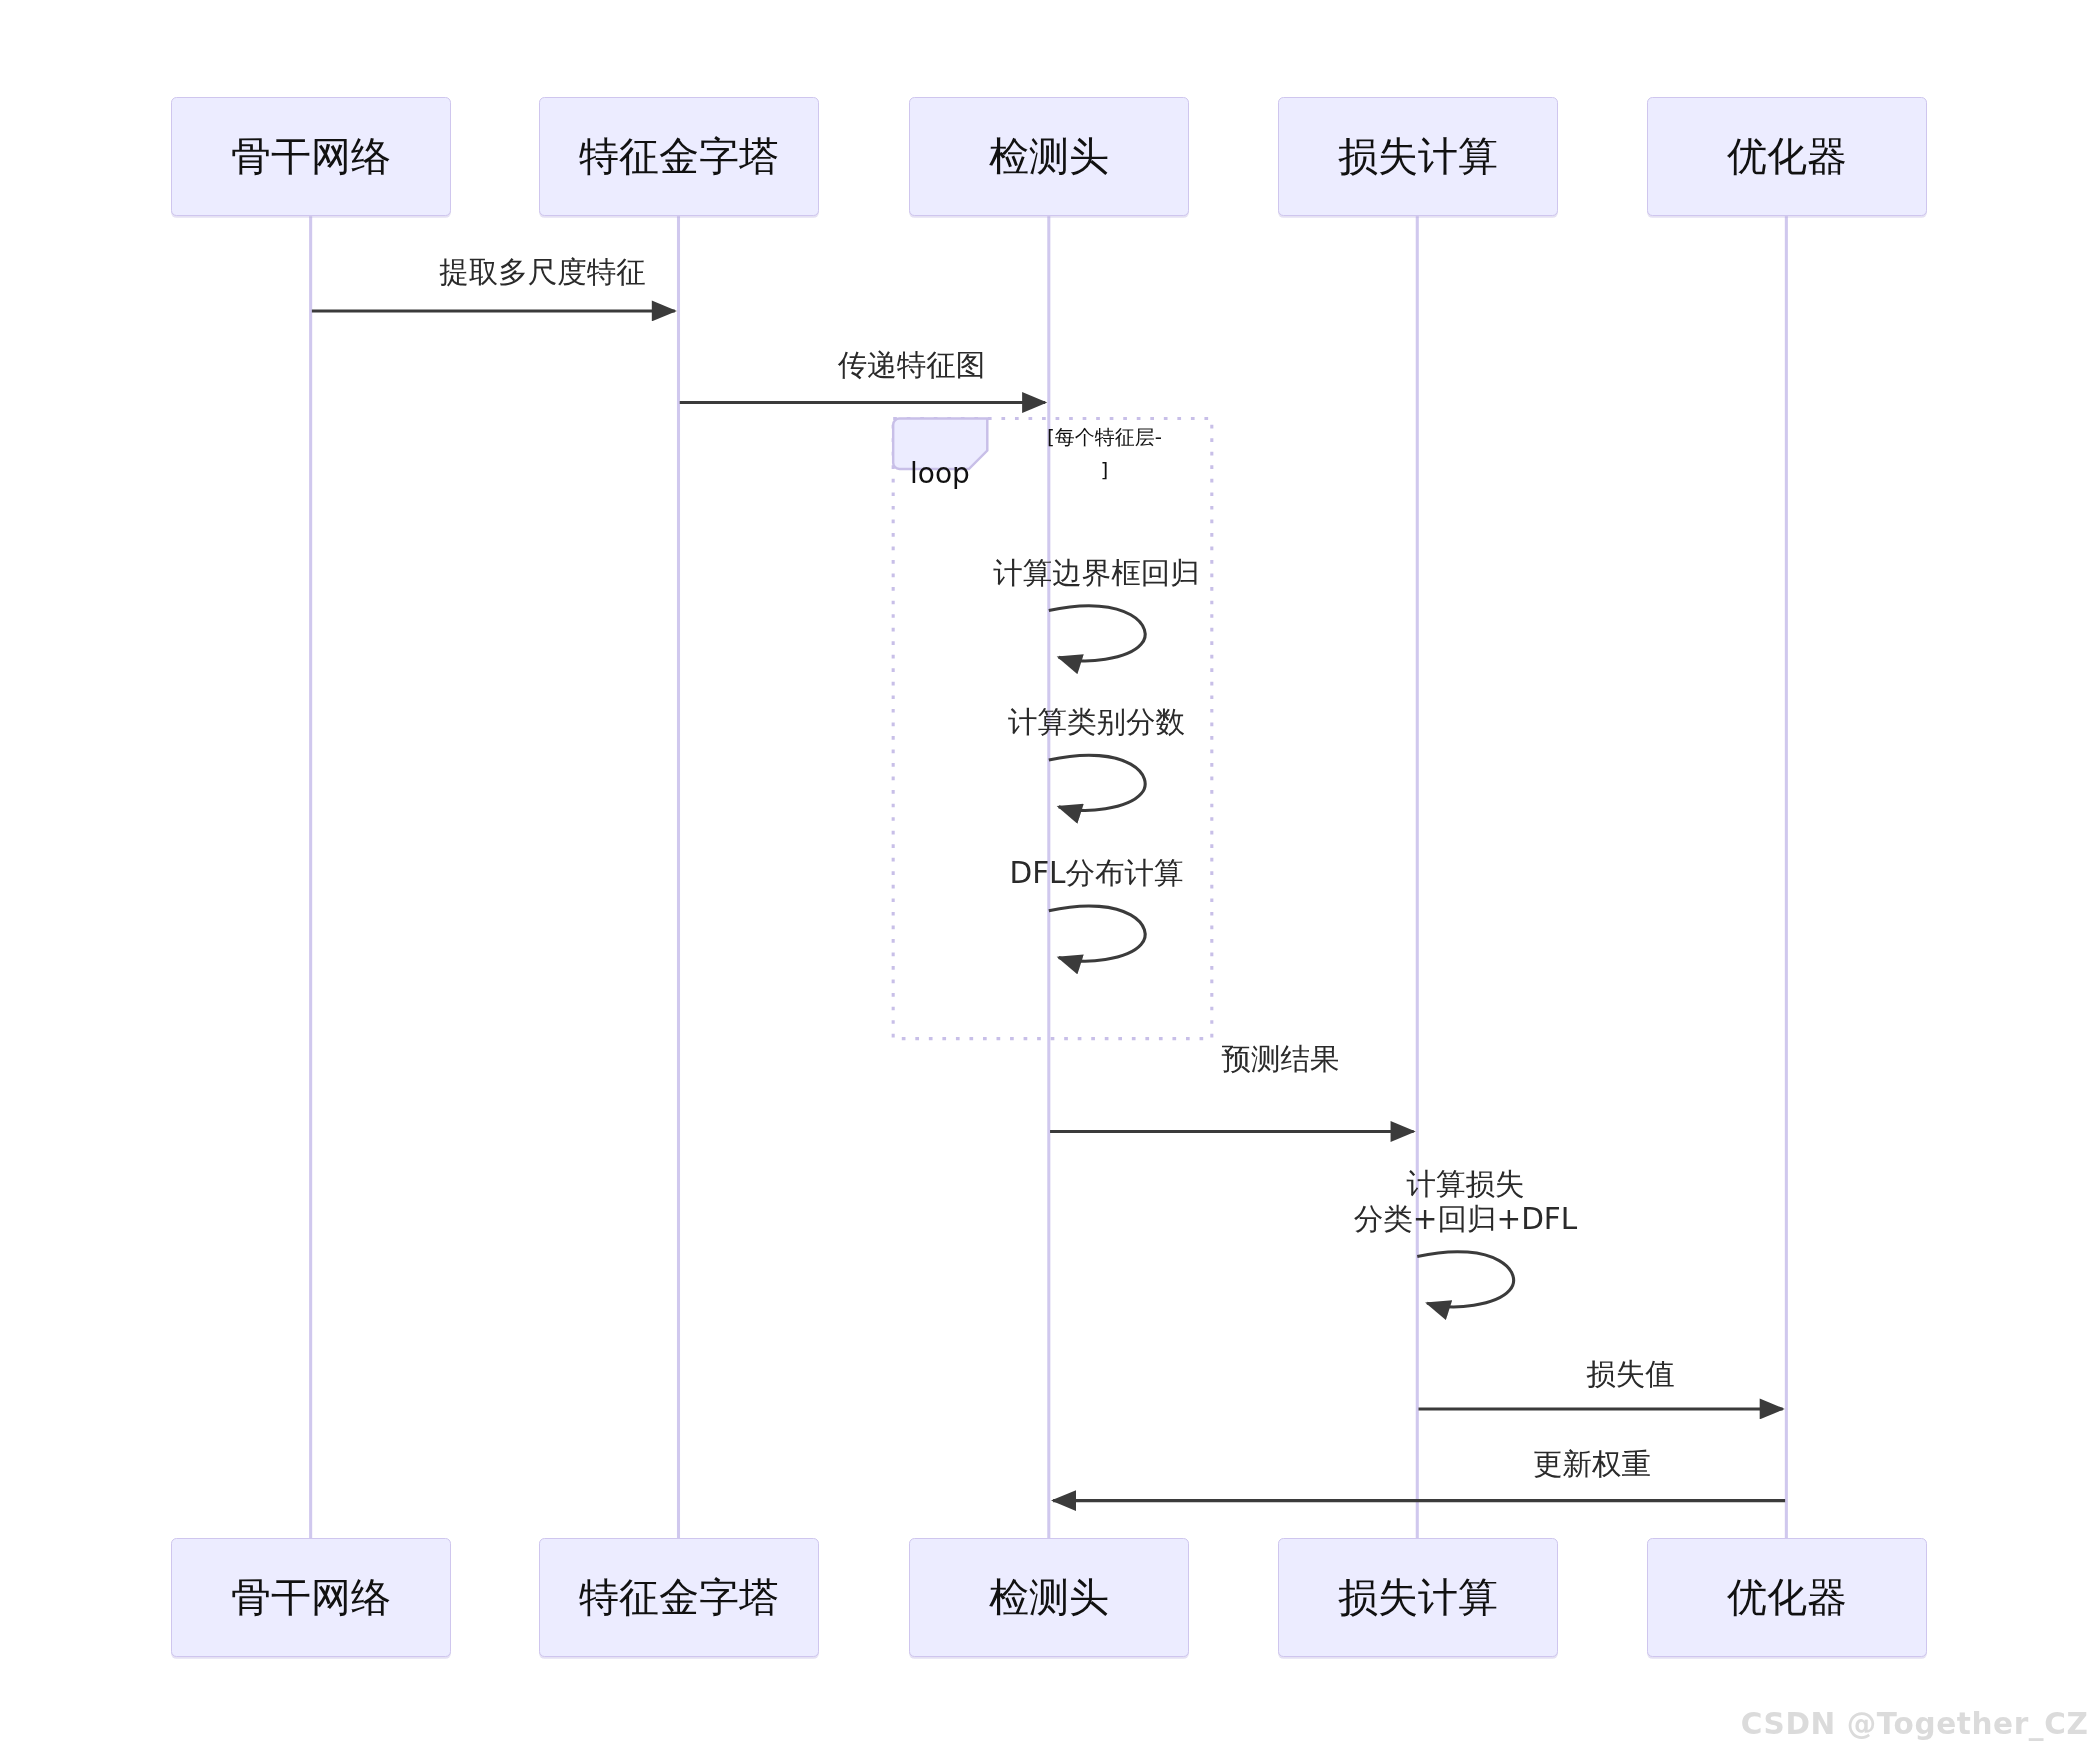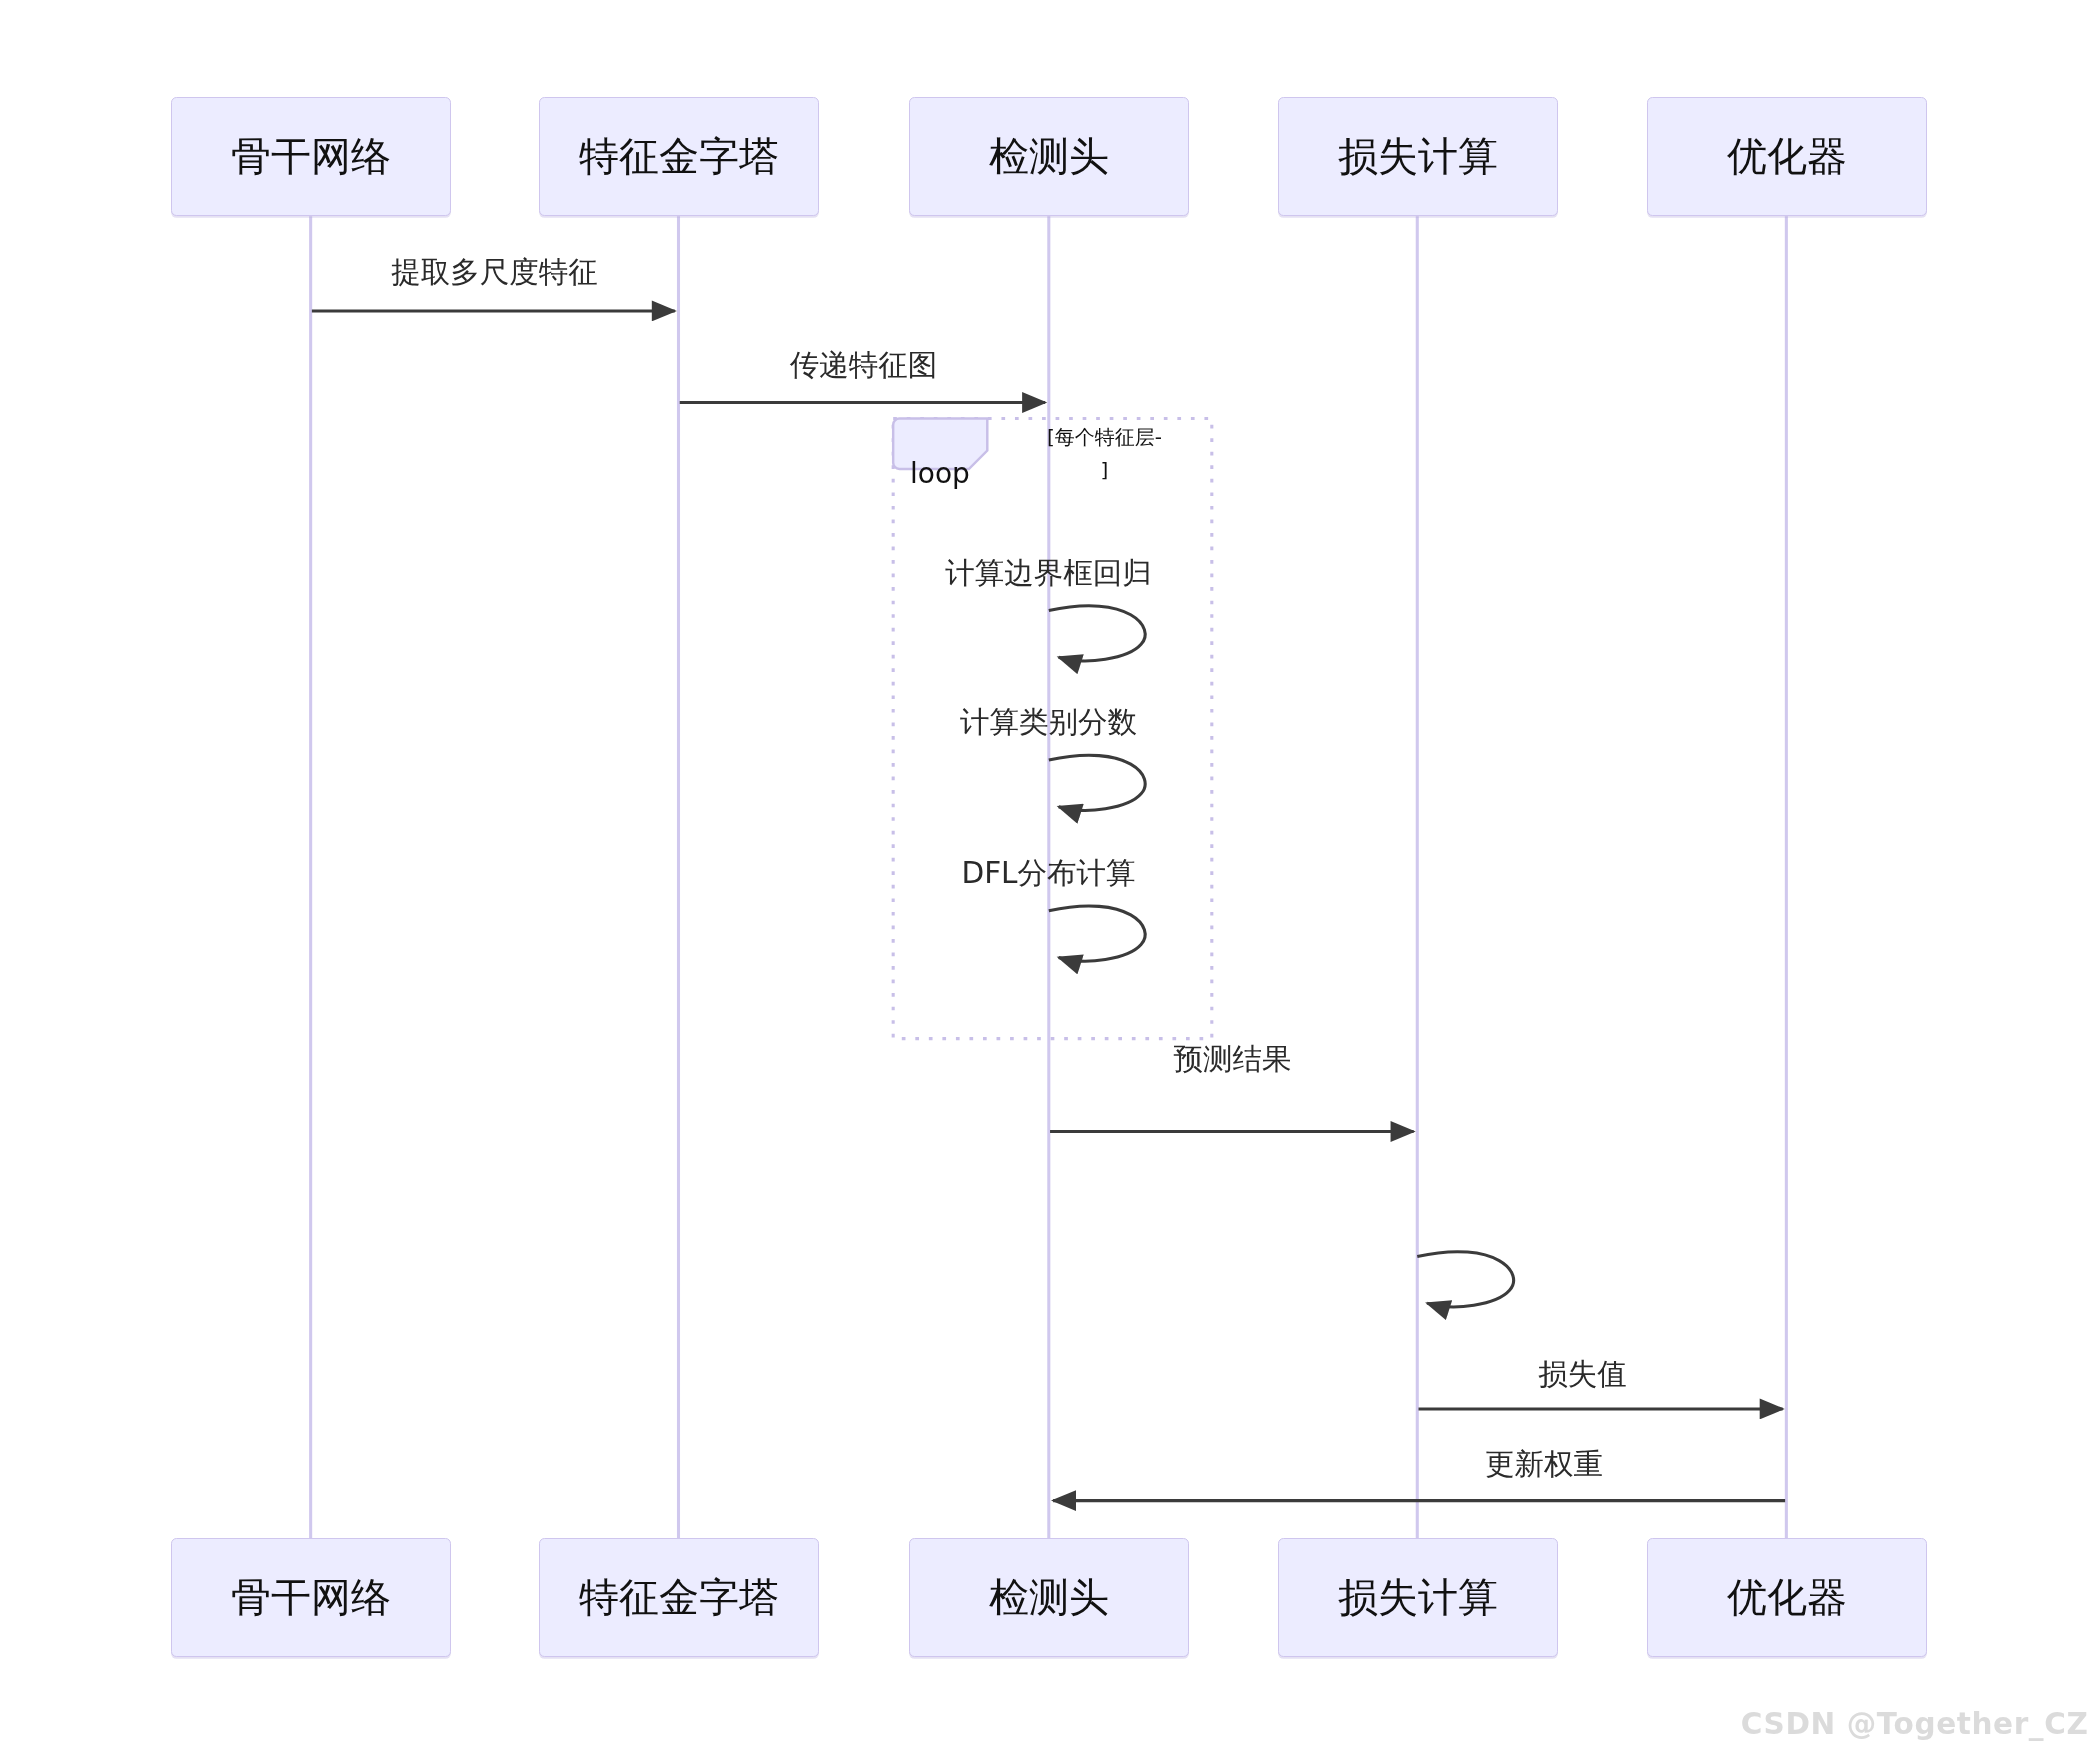--- a/index.html
+++ b/index.html
@@ -3,21 +3,21 @@
 <meta charset="utf-8">
 <style>
   html,body{margin:0;padding:0;background:#ffffff;}
   .diagram{position:relative;width:2097px;height:1758px;background:#ffffff;overflow:hidden;
            font-family:"DejaVu Sans","Liberation Sans",sans-serif;color:#1f1f1f;}
   .links{position:absolute;left:0;top:0;}
   .actor-box{position:absolute;width:280px;height:119px;box-sizing:border-box;
              background:#ECECFF;border:1.8px solid #CFC6EE;border-radius:5.5px;
              display:flex;align-items:center;justify-content:center;
              font-size:40px;color:#111;box-shadow:0 1.8px 0 rgba(180,170,220,.35);}
-  .msg-label{position:absolute;text-align:center;font-size:29.5px;color:#2a2a2a;line-height:35px;white-space:nowrap;}
+  .msg-label{position:absolute;text-align:center;font-size:29.5px;color:#2a2a2a;line-height:35px;white-space:nowrap;padding-left:48px;}
   .msg-label.two-line{white-space:normal;}
   .loop-keyword{position:absolute;left:895px;top:425px;width:90px;text-align:center;
                 font-size:28px;color:#111;margin-top:32px;}
   .loop-condition{position:absolute;left:994px;top:421px;width:221px;text-align:center;
                   font-size:20px;line-height:33px;color:#111;}
   .watermark{position:absolute;right:8.6px;top:1707px;font-size:29.5px;color:#DBDBDB;
              letter-spacing:0.6px;white-space:nowrap;font-weight:bold;}
 </style>
 </head>
 <body>
@@ -69,19 +69,23 @@
     <div>[每个特征层-</div>
     <div>]</div>
   </div>
 
   <div class="msg-label" style="left:310px;top:255px;width:369px;">提取多尺度特征</div>
   <div class="msg-label" style="left:679px;top:348px;width:369px;">传递特征图</div>
   <div class="msg-label" style="left:864px;top:556px;width:369px;">计算边界框回归</div>
   <div class="msg-label" style="left:864px;top:705px;width:369px;">计算类别分数</div>
   <div class="msg-label" style="left:864px;top:856px;width:369px;">DFL分布计算</div>
   <div class="msg-label" style="left:1048px;top:1042px;width:369px;">预测结果</div>
+  <div class="msg-label two-line" style="left:1233px;top:1167px;width:369px;">
+    <div>计算损失</div>
+    <div>分类+回归+DFL</div>
+  </div>
   <div class="msg-label" style="left:1416px;top:1357px;width:333px;">损失值</div>
   <div class="msg-label" style="left:1234px;top:1447px;width:369px;text-align:right;">更新权重</div>
 
   <div class="watermark">CSDN @Together_CZ</div>
 
 </div>
 
 
 </body></html>

